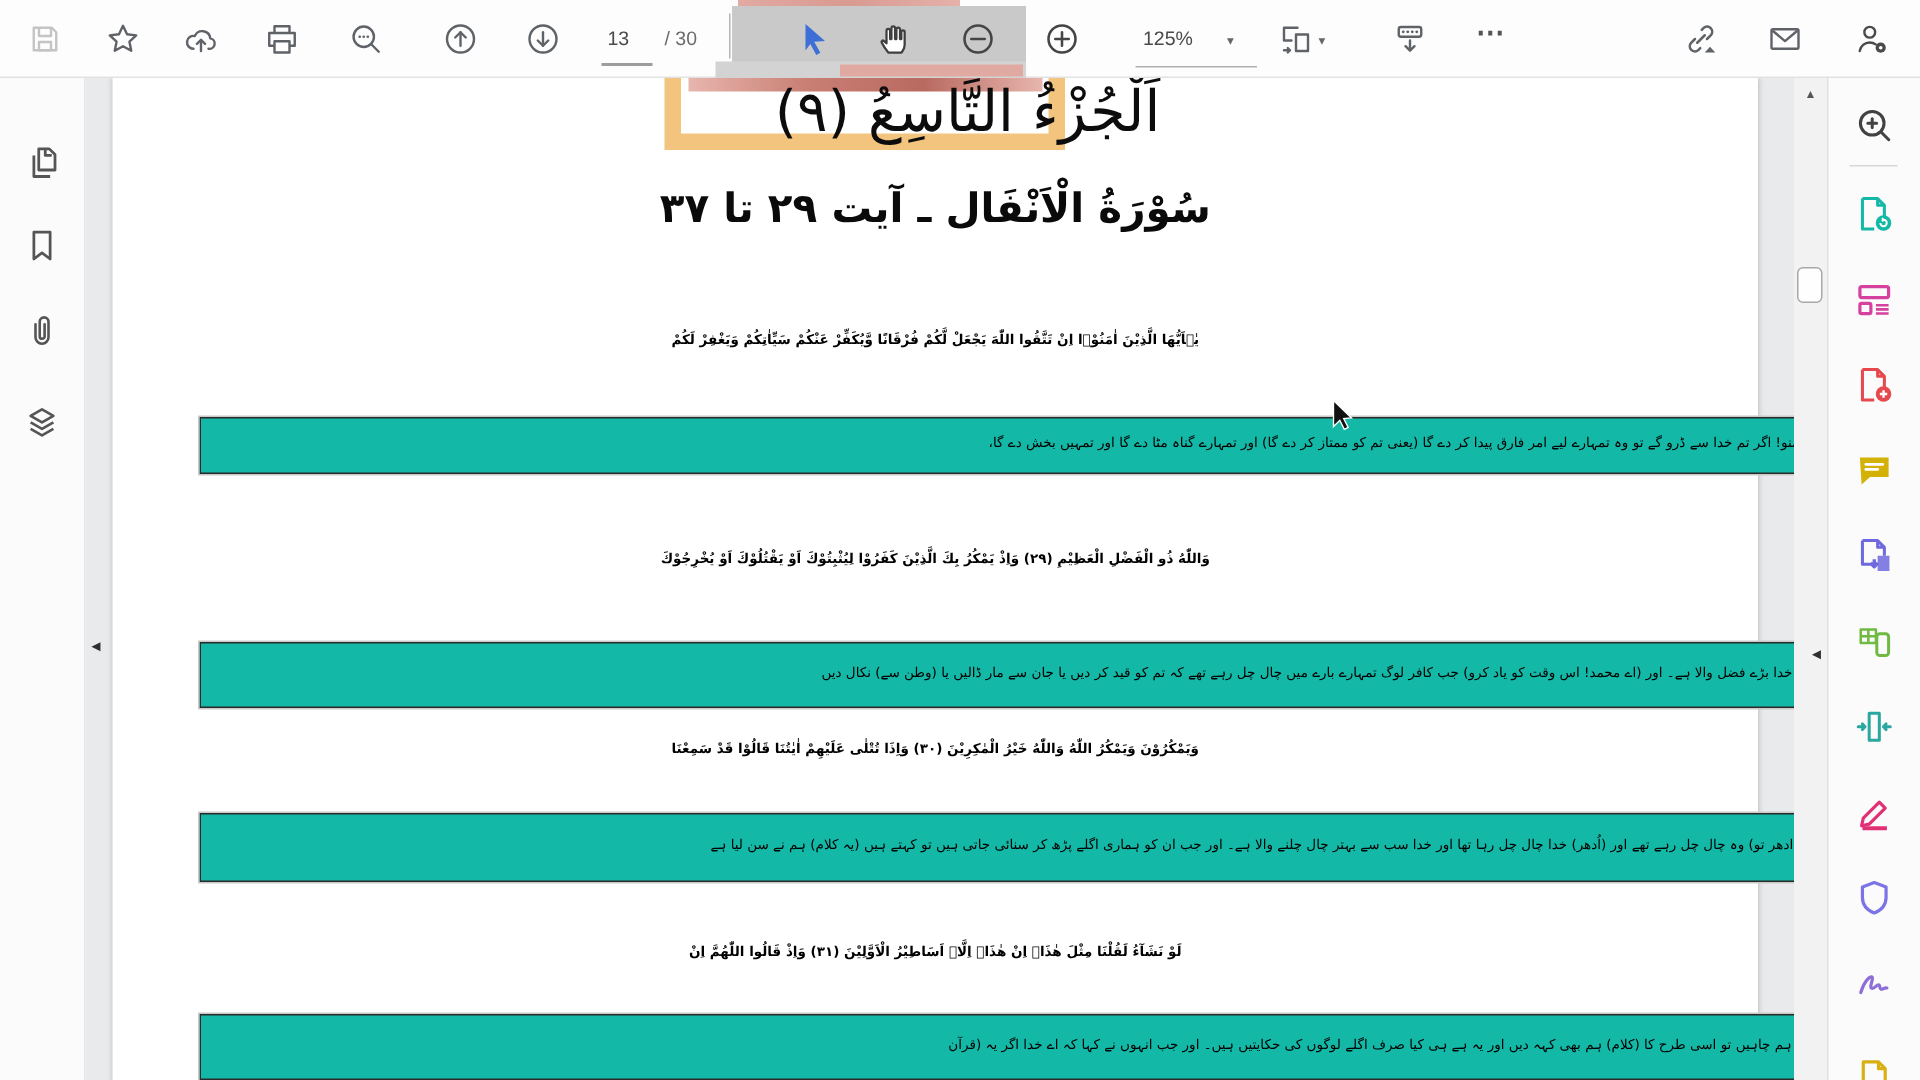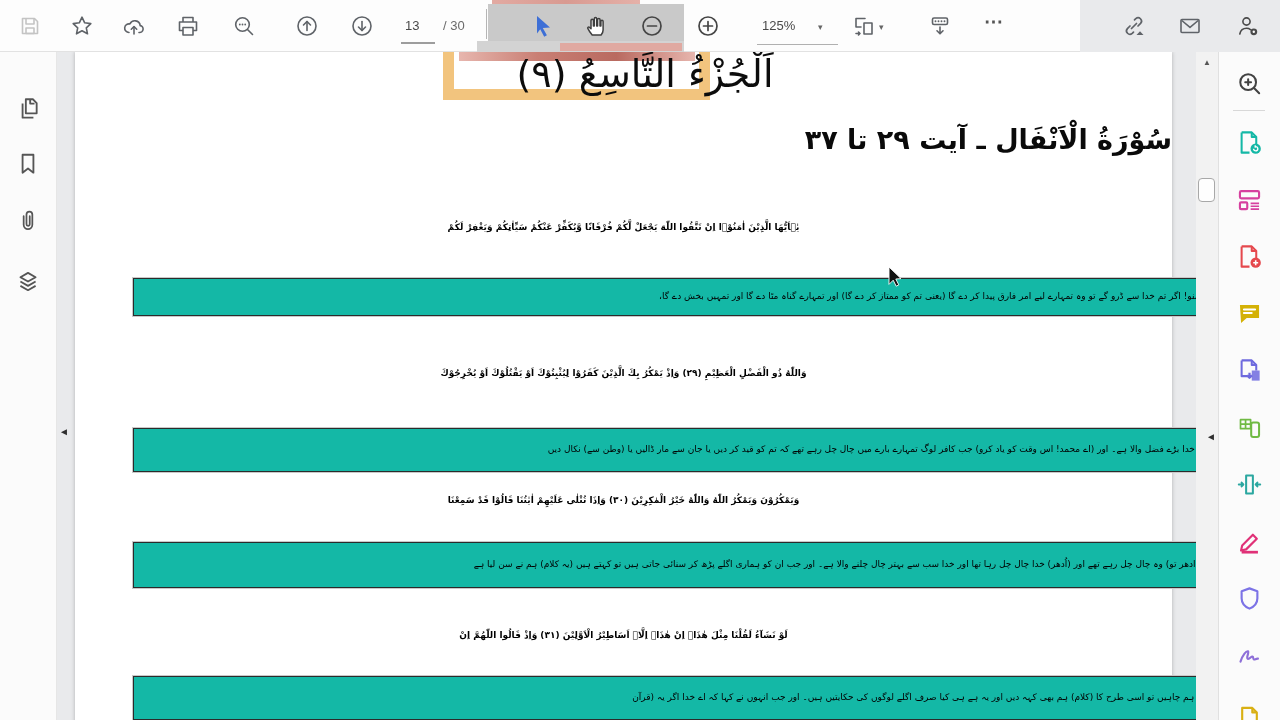--- a/index.html
+++ b/index.html
@@ -1,21 +1,21 @@
 <!DOCTYPE html>
 <html><head>
 <meta charset="utf-8">
 <style>
   * { margin:0; padding:0; box-sizing:border-box; }
   html,body { width:1280px; height:720px; overflow:hidden; }
   body { font-family:"Liberation Sans", sans-serif; background:#fff; }
   .app { position:relative; width:1280px; height:720px; overflow:hidden; background:#e9eaec; }
 
   
-  .toolbar { position:absolute; top:0; left:0; width:1080px; height:52px; background:#fdfdfd; border-bottom:1px solid #e2e2e2; z-index:30; }
+  .toolbar { position:absolute; top:0; left:0; width:1280px; height:52px; background:#fdfdfd; border-bottom:1px solid #e2e2e2; z-index:30; }
   .tb-icon { position:absolute; top:14px; width:24px; height:24px; color:#5f6368; cursor:pointer; }
   .tb-icon svg { width:100%; height:100%; display:block; }
   .tb-text { position:absolute; top:18px; font-size:13px; color:#4a4a4a; }
   .underline { position:absolute; height:2px; background:#9d9d9d; }
   
   .cap-box1 { position:absolute; left:488px; top:4px; width:196px; height:38px; background:#c9c9c9; }
   .cap-box2 { position:absolute; left:477px; top:41px; width:207px; height:11px; background:#d3d3d3; }
   .cap-pink1 { position:absolute; left:492px; top:0; width:148px; height:11px; background:linear-gradient(90deg,#e2aaa2,#d89a91,#e5b1a9); }
   .cap-pink2 { position:absolute; left:560px; top:43px; width:122px; height:8px; background:#e0a9a1; }
   .tb-sep { position:absolute; left:486px; top:9px; width:1px; height:30px; background:#b5b5b5; }
@@ -43,21 +43,21 @@
 
   
   .content { position:absolute; top:52px; left:57px; width:1139px; height:668px; background:#e9eaec; overflow:hidden; z-index:10; }
   .pdf-page { position:absolute; left:18px; top:0; width:1097px; height:700px; background:#fff; box-shadow:0 0 4px rgba(0,0,0,.25); }
 
   .pink-band { position:absolute; left:384px; top:0; width:236px; height:9px; background:linear-gradient(90deg,#e7b6ae,#c97f74,#b96a60,#e7b6ae); z-index:1; }
   .juz-frame { position:absolute; left:368px; top:-34px; width:267px; height:82px; border:11px solid #f2c47e; z-index:2; background:transparent; }
   .juz-title { position:absolute; left:355px; top:-4px; width:430px; height:52px; line-height:52px; text-align:center; direction:rtl;
                font-family:"DejaVu Sans", sans-serif; font-weight:normal; font-size:38px; color:#0c0c0c; z-index:3; white-space:nowrap; }
 
-  .surah-heading { position:absolute; left:0; top:62px; width:1097px; height:52px; line-height:52px; direction:rtl;
+  .surah-heading { position:absolute; left:0; top:62px; width:1097px; height:52px; line-height:52px; text-align:center; direction:rtl;
                    font-family:"DejaVu Sans", sans-serif; font-weight:bold; font-size:27px; color:#0a0a0a; white-space:nowrap; }
 
   .arabic-line { position:absolute; left:10px; width:1077px; direction:rtl; white-space:nowrap; overflow:hidden;
                  font-family:"DejaVu Sans", sans-serif; font-weight:bold; color:#000; text-align:center; }
   .urdu-box { position:absolute; left:10px; width:1077px; border:1.6px solid #2b2b2b; outline:1px solid #c9c9c9; background:#14b8a6;
               direction:rtl; white-space:nowrap; overflow:hidden; font-family:"DejaVu Sans", sans-serif; color:#000; text-align:right;margin-left:48px; }
 
   .a1 { top:138px; height:74px; line-height:74px; font-size:42px; }
   .u1 { top:226px; height:38px; line-height:35px; font-size:15px; }
   .a2 { top:284px; height:74px; line-height:74px; font-size:42px; }

